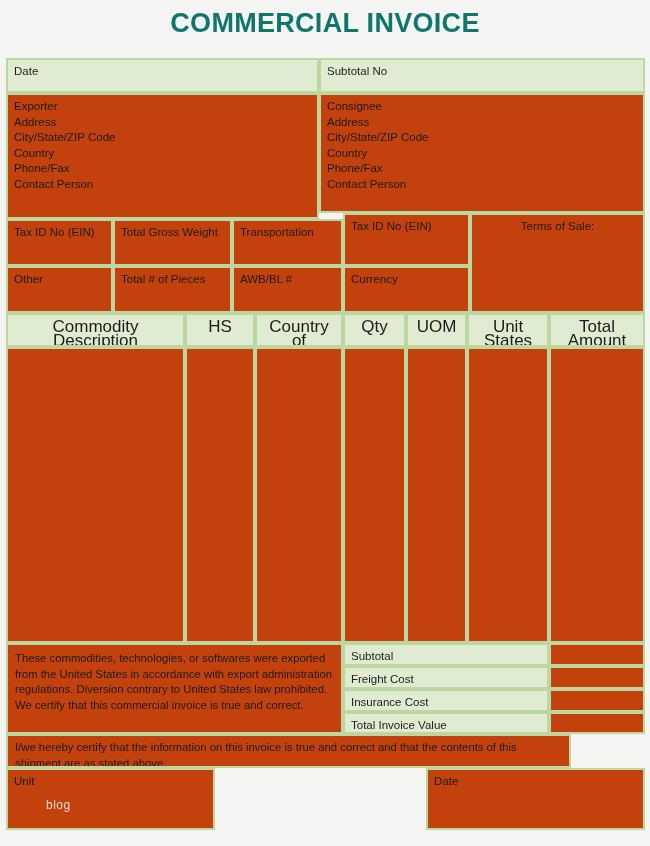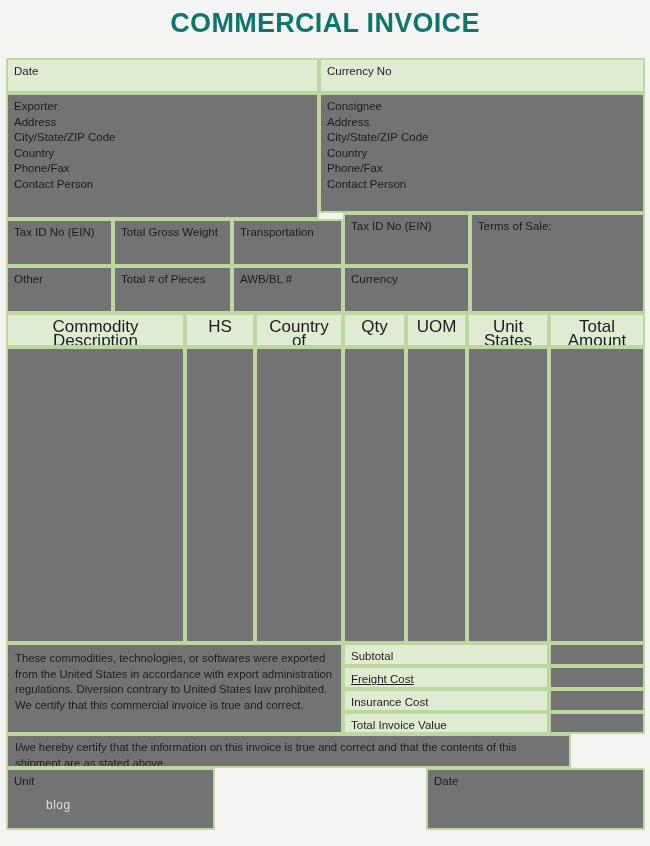--- a/index.html
+++ b/index.html
@@ -34,21 +34,21 @@
     letter-spacing: 0.3px;
     color: #0f766e;
     font-family: "Liberation Sans", sans-serif;
   }
 
   
   .cell {
     position: absolute;
     box-sizing: border-box;
     border: 2px solid #bcd8a0;
-    background: #737373;
+    background: #c2410c;
     font-size: 11.5px;
     line-height: 15.5px;
     color: #1c1c1c;
     padding: 4px 6px 0 6px;
     overflow: hidden;
   }
   .cell.green {
     background: #dfecd2;
   }
   .cell.center {
@@ -92,21 +92,21 @@
 <body>
 
 <div class="page">
 
   <div class="title">COMMERCIAL INVOICE</div>
 
   <div class="cell green" style="left:6px; top:58px; width:313px; height:35px;">
     <span class="lbl">Date</span>
   </div>
   <div class="cell green" style="left:319px; top:58px; width:326px; height:35px;">
-    <span class="lbl">Currency No</span>
+    <span class="lbl">Subtotal No</span>
   </div>
 
   <div class="cell" style="left:6px; top:93px; width:313px; height:126px;">
     <span class="lbl">Exporter
 Address
 City/State/ZIP Code
 Country
 Phone/Fax
 Contact Person</span>
   </div>
@@ -124,21 +124,21 @@
   </div>
   <div class="cell" style="left:113px; top:219px; width:119px; height:47px;">
     <span class="lbl">Total Gross Weight</span>
   </div>
   <div class="cell" style="left:232px; top:219px; width:111px; height:47px;">
     <span class="lbl">Transportation</span>
   </div>
   <div class="cell" style="left:343px; top:213px; width:127px; height:53px;">
     <span class="lbl">Tax ID No (EIN)</span>
   </div>
-  <div class="cell" style="left:470px; top:213px; width:175px; height:100px;">
+  <div class="cell" style="left:470px; top:213px; width:175px; height:100px;text-align:center;">
     <span class="lbl">Terms of Sale:</span>
   </div>
 
   <div class="cell" style="left:6px; top:266px; width:107px; height:47px;">
     <span class="lbl">Other</span>
   </div>
   <div class="cell" style="left:113px; top:266px; width:119px; height:47px;">
     <span class="lbl">Total # of Pieces</span>
   </div>
   <div class="cell" style="left:232px; top:266px; width:111px; height:47px;">
@@ -183,21 +183,21 @@
     <span class="lbl">These commodities, technologies, or softwares were exported from the United States in accordance with export administration regulations. Diversion contrary to United States law prohibited. We certify that this commercial invoice is true and correct.</span>
   </div>
 
   <div class="cell green" style="left:343px; top:643px; width:206px; height:23px;">
     <span class="lbl">Subtotal</span>
   </div>
   <div class="cell" style="left:549px; top:643px; width:96px; height:23px;">
     <span class="lbl"></span>
   </div>
 
-  <div class="cell green" style="left:343px; top:666px; width:206px; height:23px;text-decoration:underline;">
+  <div class="cell green" style="left:343px; top:666px; width:206px; height:23px;">
     <span class="lbl">Freight Cost</span>
   </div>
   <div class="cell" style="left:549px; top:666px; width:96px; height:23px;">
     <span class="lbl"></span>
   </div>
 
   <div class="cell green" style="left:343px; top:689px; width:206px; height:23px;">
     <span class="lbl">Insurance Cost</span>
   </div>
   <div class="cell" style="left:549px; top:689px; width:96px; height:23px;">

